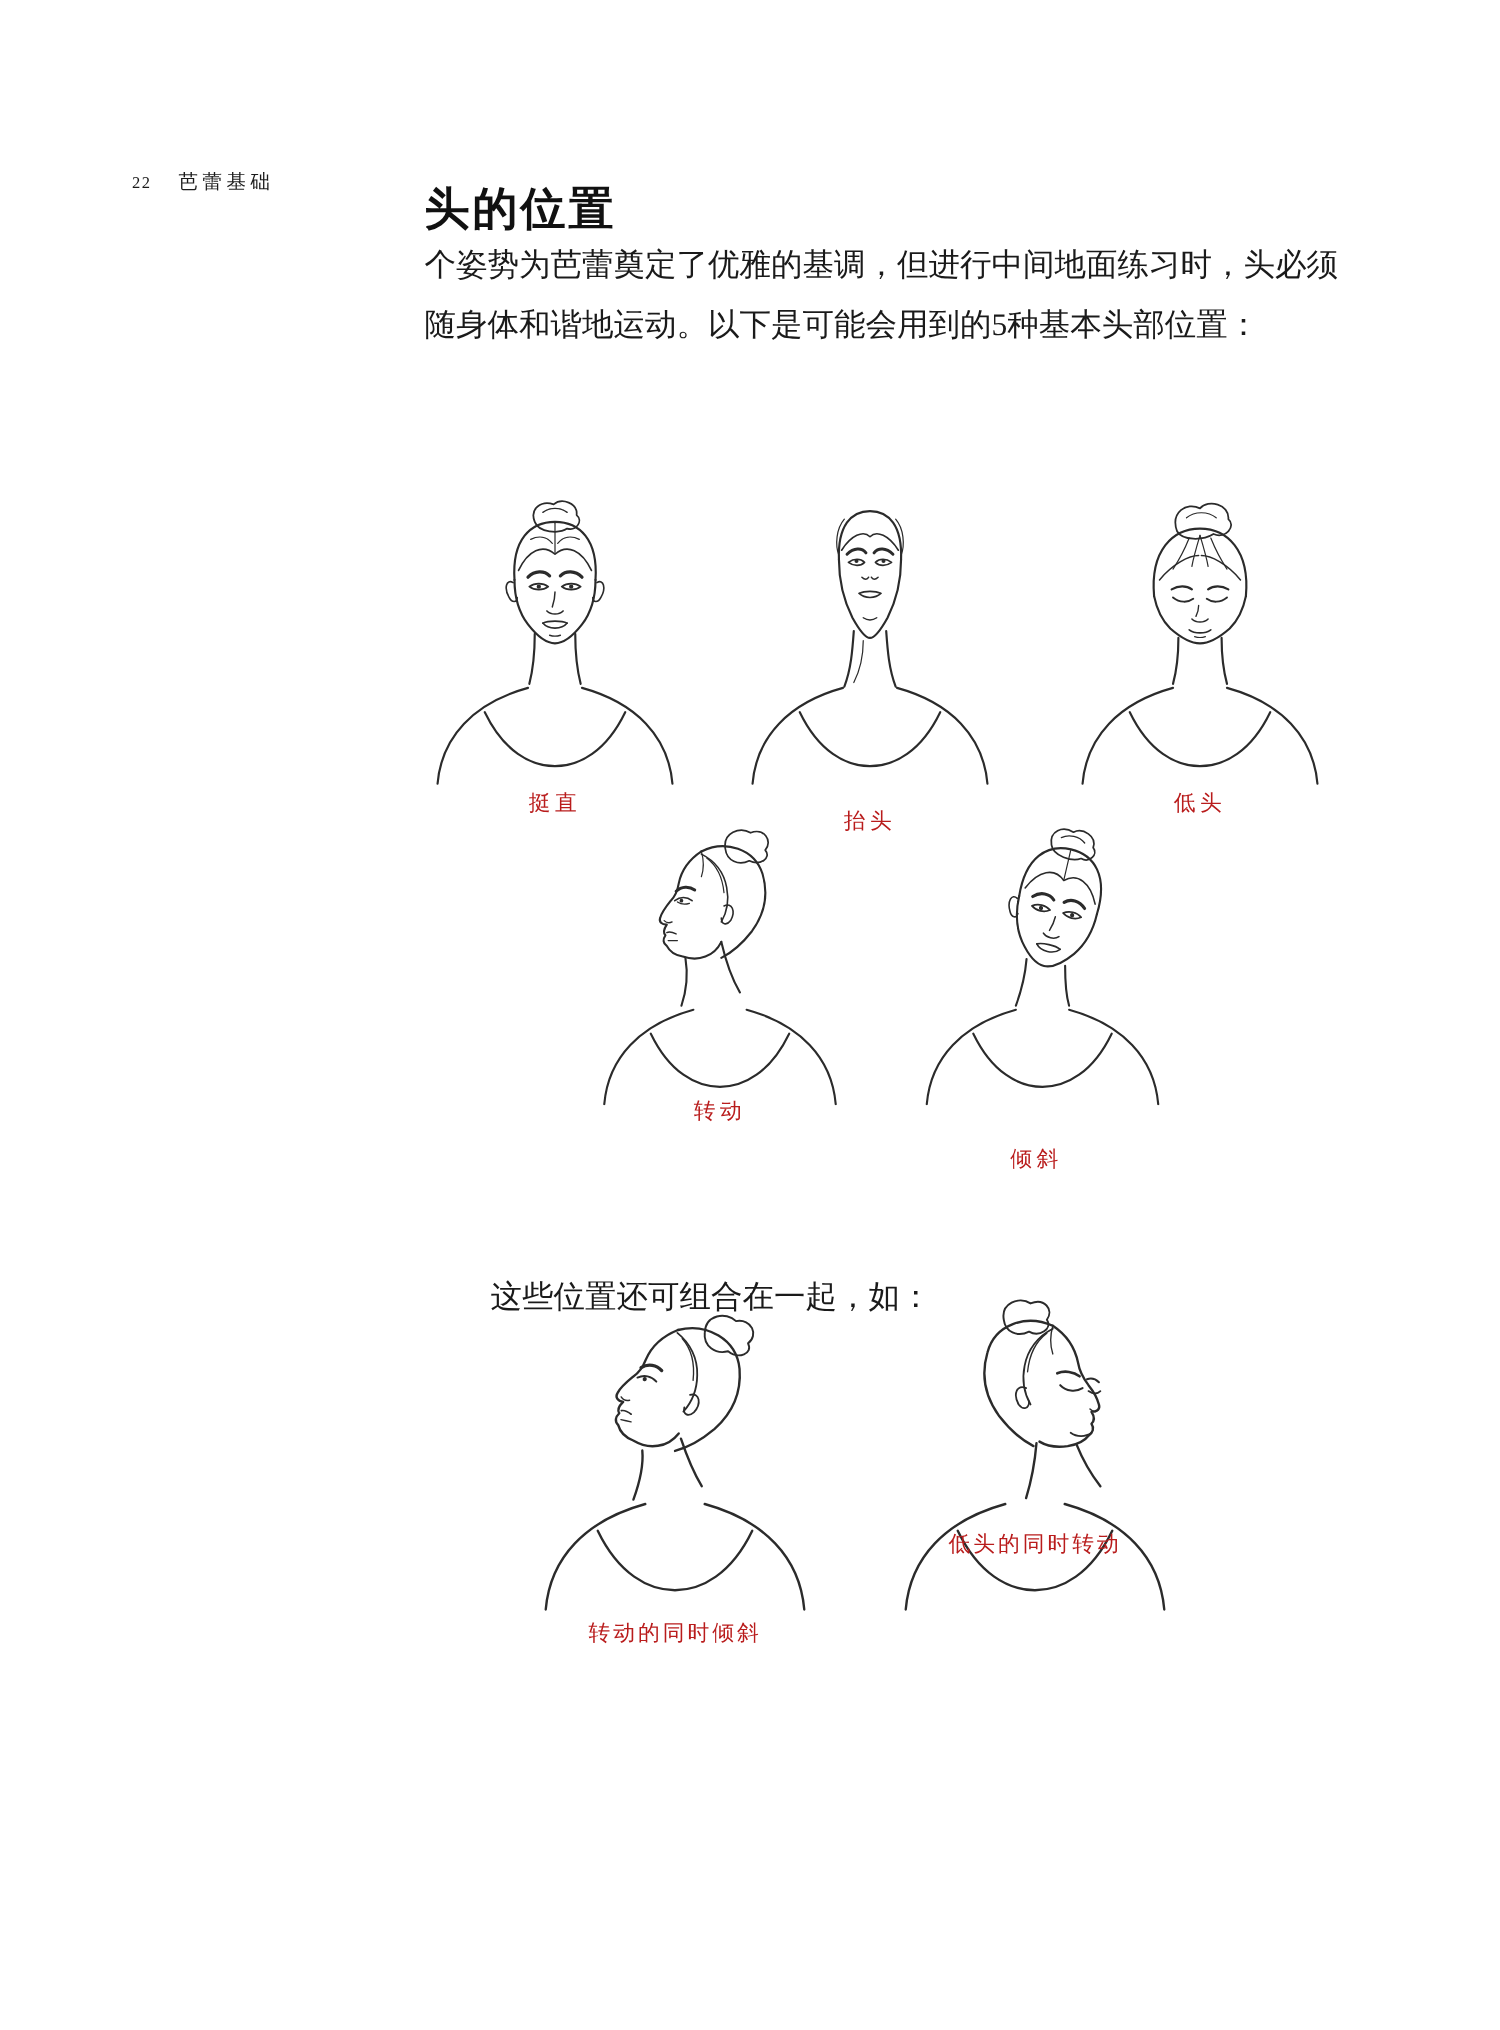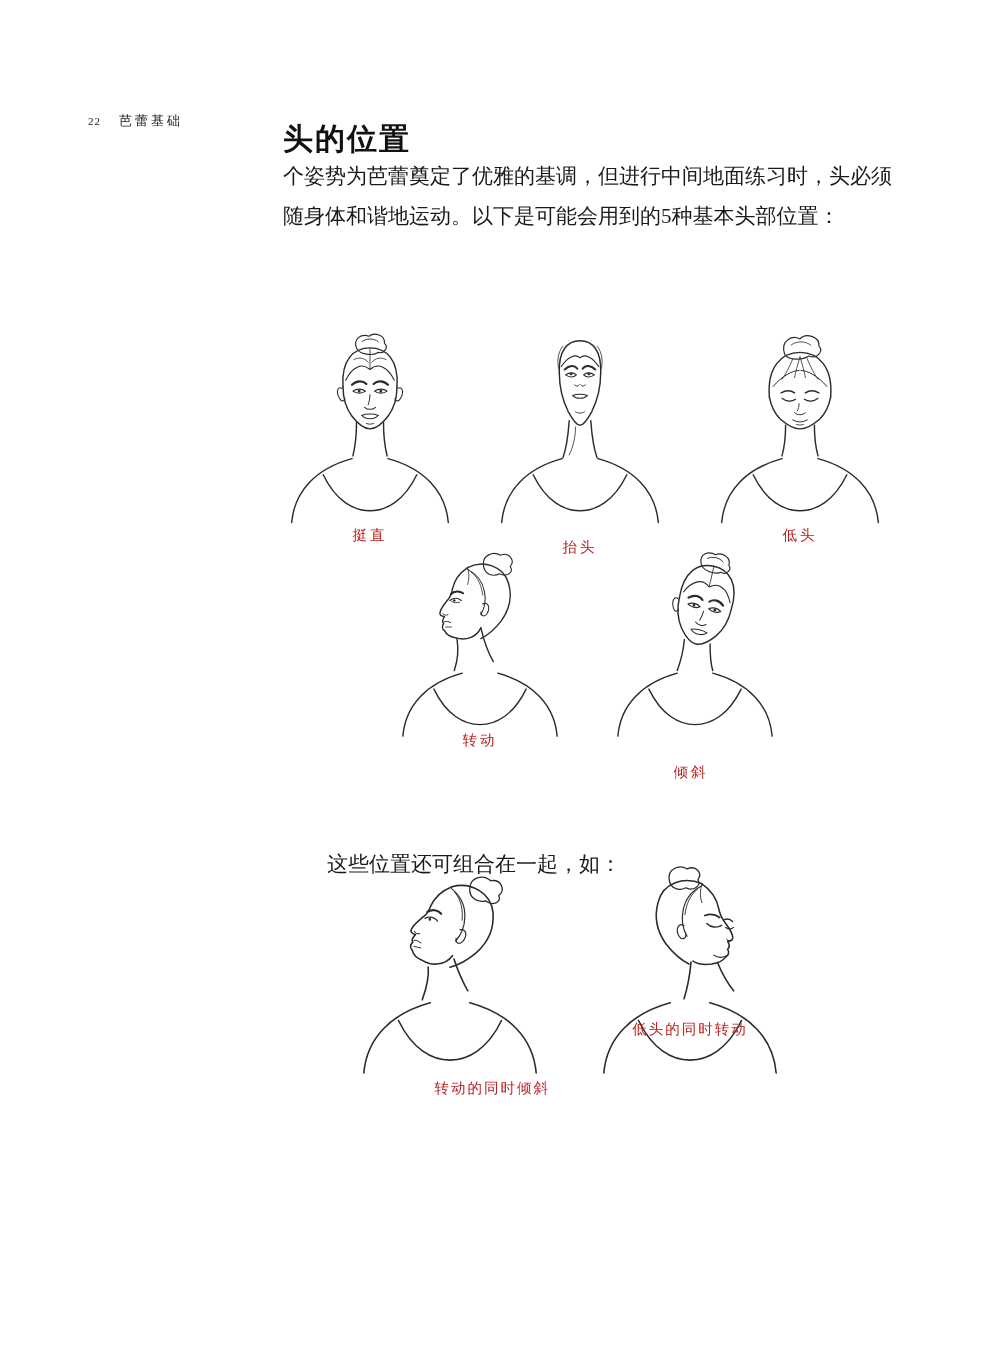--- a/index.html
+++ b/index.html
@@ -253,14 +253,14 @@
       <path d="M124,92 C128,95 134,95 138,92" stroke-width="1.2"></path>
       <path d="M101,99 C100,111 98,123 94,136"></path>
       <path d="M128,100 C132,110 137,119 144,128"></path>
       <path d="M13,211 C16,176 40,151 80,140"></path>
       <path d="M187,211 C184,176 160,151 120,140"></path>
       <path d="M48,158 C62,187 82,198 100,198 C118,198 138,187 152,158"></path>
     </g>
   </svg>
 </div>
 
-<div class="fig-label long" style="left:350px;top:1079px;width:200px;text-align:right;">转动的同时倾斜</div>
+<div class="fig-label long" style="left:350px;top:1079px;width:200px;">转动的同时倾斜</div>
 <div class="fig-label long" style="left:590px;top:1020px;width:200px;">低头的同时转动</div>
 
 </body></html>

